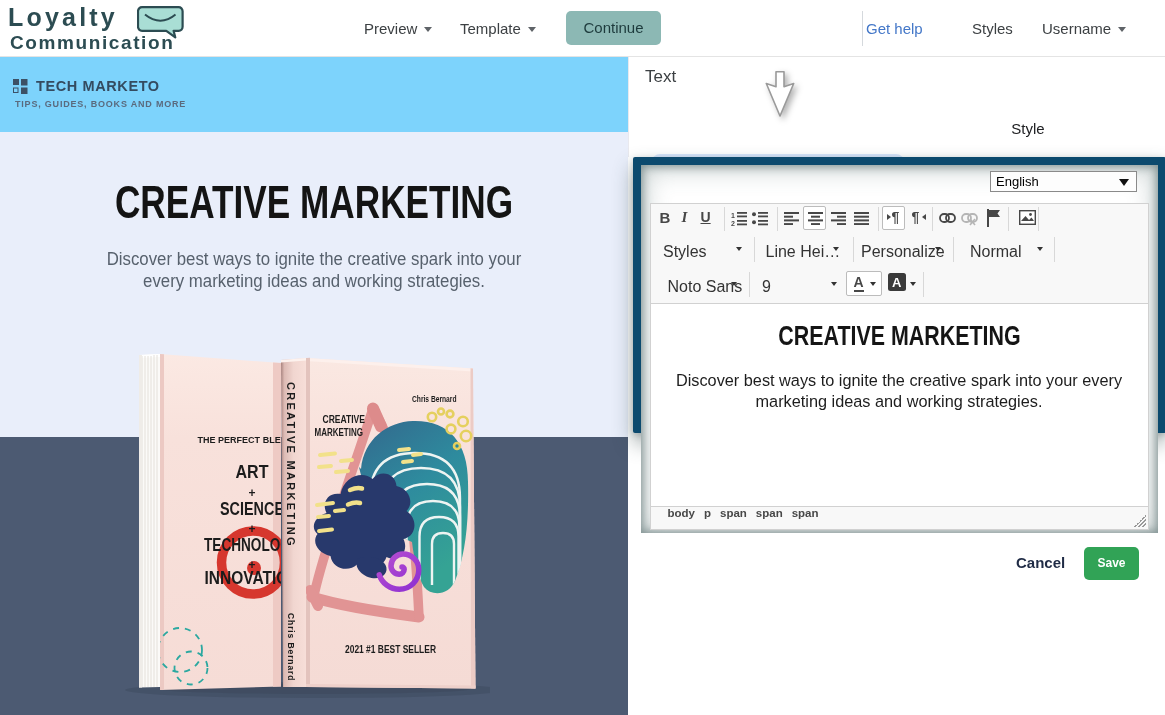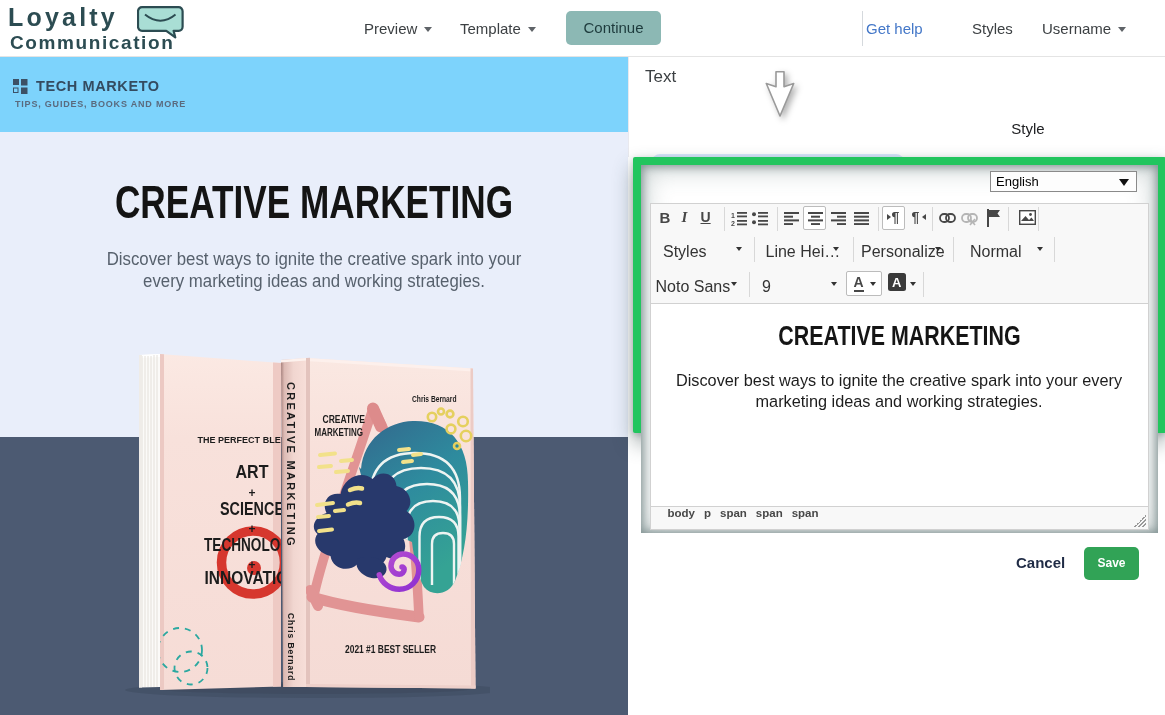--- a/index.html
+++ b/index.html
@@ -37,21 +37,21 @@
 
 
 #rightpanel { position:absolute; left:628px; top:57px; width:537px; height:658px; background:#fff; }
 #txt-title { position:absolute; left:17px; top:10px; font-size:17px; color:#3c4043; }
 #tab-settings { position:absolute; left:24px; top:54px; width:252px; height:35px; background:#d9e7fd;
   border-radius:8px; color:#1967d2; font-size:15px; font-weight:bold; text-align:center; line-height:35px;margin-top:43px; }
 #tab-style { position:absolute; left:310px; top:54px; width:180px; height:35px; color:#202124;
   font-size:15px; text-align:center; line-height:35px; }
 #bigarrow { position:absolute; left:135px; top:14px; filter:drop-shadow(3px 3px 3px rgba(0,0,0,0.30)); }
 
-#tealbox { position:absolute; left:5px; top:100px; width:533px; height:276px; background:#22c55e;
+#tealbox { position:absolute; left:5px; top:100px; width:533px; height:276px; background:#0c4a6e;
   box-shadow:0 10px 20px rgba(50,70,70,0.45), 0 2px 6px rgba(50,70,70,0.25); border-radius:2px;padding-left:13px; }
 #tealinner { position:absolute; left:8px; top:8px; width:517px; height:368px; background:#fff;
   box-shadow:inset 0 0 9px 2px rgba(70,95,95,0.55), inset 0 0 24px 5px rgba(70,95,95,0.30); }
 #lang { position:absolute; left:349px; top:6px; width:147px; height:21px; background:#fdfdfd;
   border:1px solid #8a8a8a; font-size:13px; color:#000; padding-left:5px; line-height:19px; }
 #lang .caret2 { position:absolute; right:7px; top:7px; width:0; height:0;
   border-left:5.5px solid transparent; border-right:5.5px solid transparent; border-top:7px solid #111; }
 
 
 #editor { position:absolute; left:8.5px; top:37.5px; width:499px; height:327px; background:#fff;
@@ -388,21 +388,21 @@
             <div class="ddl" style="left:115px;top:39px;">Line Hei…</div>
             <div class="ddc" style="left:182px;top:43px;"></div>
             <div class="tsep2" style="left:202.5px;top:33px;"></div>
             <div class="ddl" style="left:210.5px;top:39px;">Personalize</div>
             <div class="ddc" style="left:284px;top:43px;"></div>
             <div class="tsep2" style="left:302.5px;top:33px;"></div>
             <div class="ddl" style="left:319.5px;top:39px;">Normal</div>
             <div class="ddc" style="left:386px;top:43px;"></div>
             <div class="tsep2" style="left:403.5px;top:33px;"></div>
 
-            <div class="ddl" style="left:5px;top:74px;">Noto Sans</div>
+            <div class="ddl" style="left:17px;top:74px;">Noto Sans</div>
             <div class="ddc" style="left:80px;top:78px;"></div>
             <div class="tsep2" style="left:98.5px;top:68px;"></div>
             <div class="ddl" style="left:111.5px;top:74px;">9</div>
             <div class="ddc" style="left:180px;top:78px;"></div>
             <div class="tbox" style="left:195.5px;top:67px;width:36px;height:25px;"></div>
             <div class="ti" style="left:203px;top:71px;font-size:14px;font-weight:bold;border-bottom:2px solid #474747;line-height:15px;">A</div>
             <div class="ddc" style="left:219px;top:78px;"></div>
             <svg class="ti" style="left:237px;top:69px;" width="18" height="18" viewBox="0 0 18 18">
               <rect x="0" y="0" width="18" height="18" rx="2.5" fill="#3a3a3a"></rect>
               <text x="4" y="14" font-size="13" font-weight="bold" fill="#fff">A</text>

